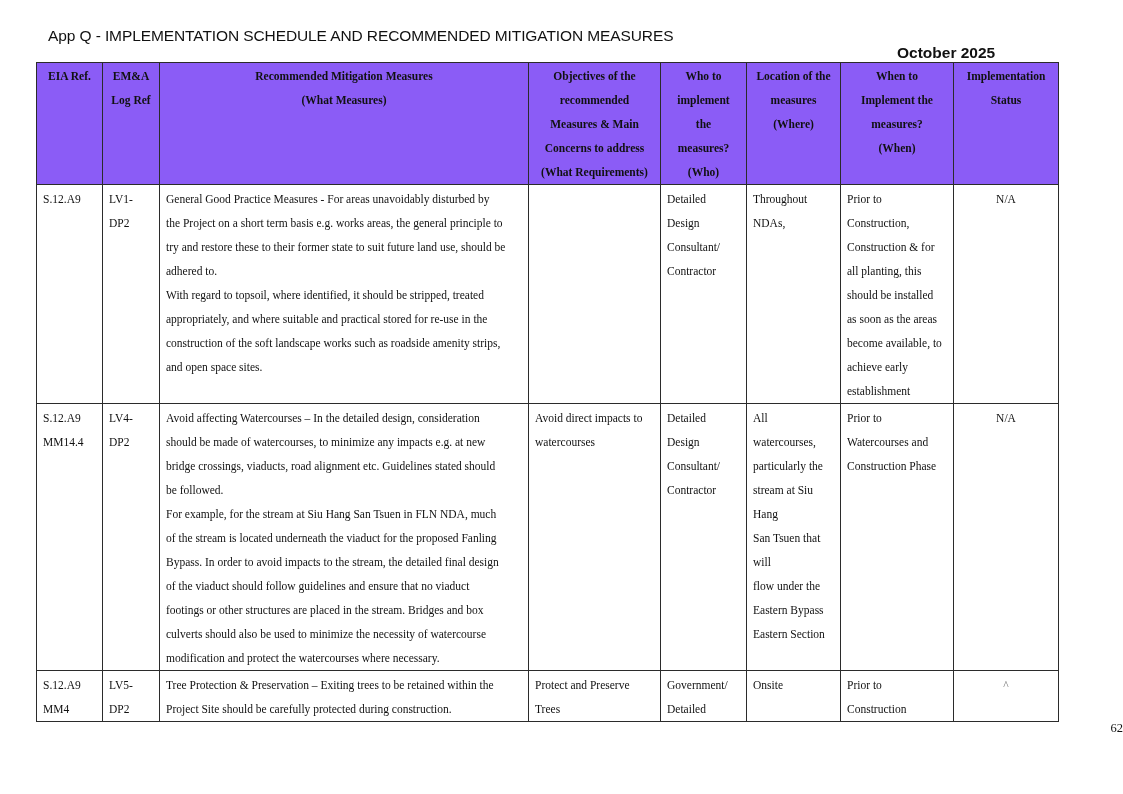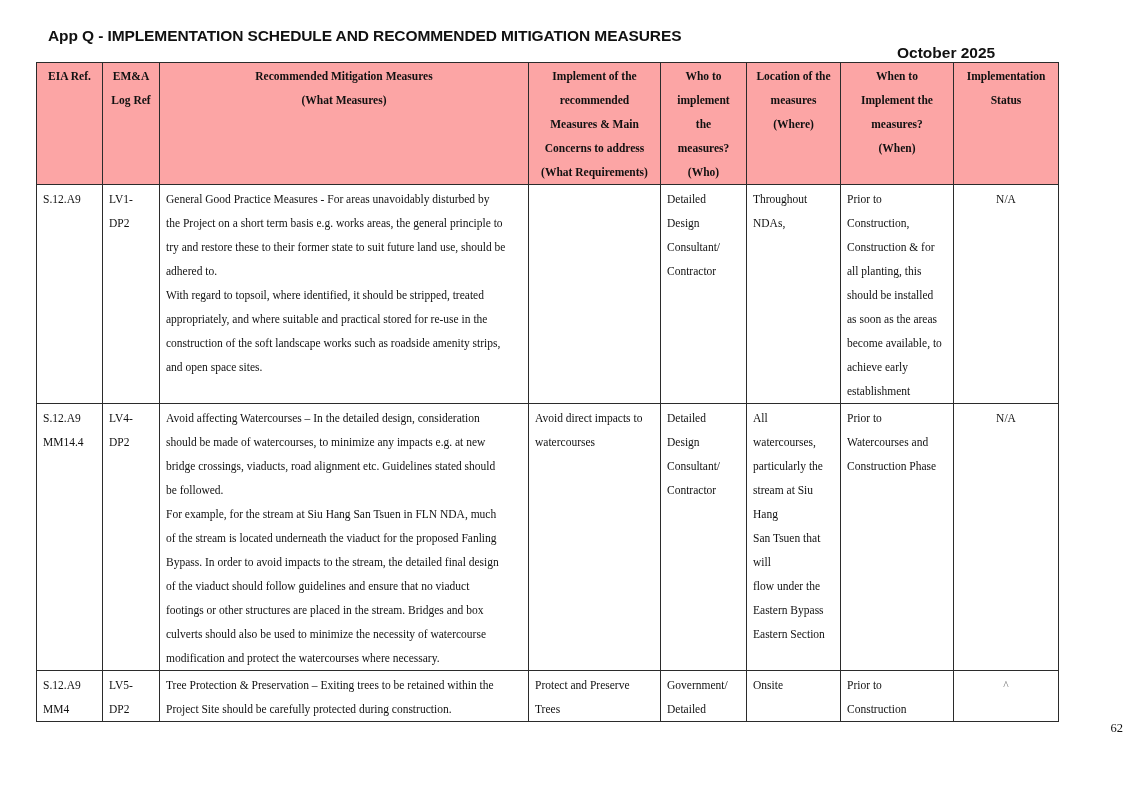--- a/index.html
+++ b/index.html
@@ -1,37 +1,37 @@
 <!DOCTYPE html>
 <html><head>
   <meta charset="utf-8">
   <style>
     html, body { margin: 0; padding: 0; background: #ffffff; }
     body { width: 1123px; height: 794px; position: relative; overflow: hidden; }
     .hdr-title {
       position: absolute; left: 48px; top: 27px;
-      font-family: "Liberation Sans", sans-serif; font-weight: bold; font-size: 15.5px; color: #111;
+      font-family: "Liberation Sans", sans-serif; font-weight: normal; font-size: 15.5px; color: #111;
       letter-spacing: -0.1px;
     }
     .hdr-date {
       position: absolute; left: 897px; top: 44px;
       font-family: "Liberation Sans", sans-serif; font-weight: bold; font-size: 15.5px; color: #111;
     }
     table.sched {
       position: absolute; left: 36px; top: 62px;
       border-collapse: collapse; table-layout: fixed;
       width: 1022px;
       font-family: "Liberation Serif", serif; font-size: 11.5px; color: #111;
       line-height: 24px;
     }
     table.sched th, table.sched td {
       border: 1.5px solid #2b2b2b; vertical-align: top; padding: 2px 6px 0 6px;
     }
     table.sched th {
-      background: #fca5a5; font-weight: bold; text-align: center; padding-top: 1px;
+      background: #8b5cf6; font-weight: bold; text-align: center; padding-top: 1px;
     }
     table.sched td.center { text-align: center; }
     .line { display: block; }
     .page-num {
       position: absolute; left: 0; width: 1123px; top: 721px; text-align: right;
       font-family: "Liberation Serif", serif; font-size: 12.5px; color: #111;
     }
     .caret { color: #777; }
   </style>
 </head>
@@ -58,21 +58,21 @@
         </th>
       <th>
           <span class="line">EM&amp;A</span>
           <span class="line">Log Ref</span>
         </th>
       <th>
           <span class="line">Recommended Mitigation Measures</span>
           <span class="line">(What Measures)</span>
         </th>
       <th>
-          <span class="line">Implement of the</span>
+          <span class="line">Objectives of the</span>
           <span class="line">recommended</span>
           <span class="line">Measures &amp; Main</span>
           <span class="line">Concerns to address</span>
           <span class="line">(What Requirements)</span>
         </th>
       <th>
           <span class="line">Who to</span>
           <span class="line">implement</span>
           <span class="line">the</span>
           <span class="line">measures?</span>

